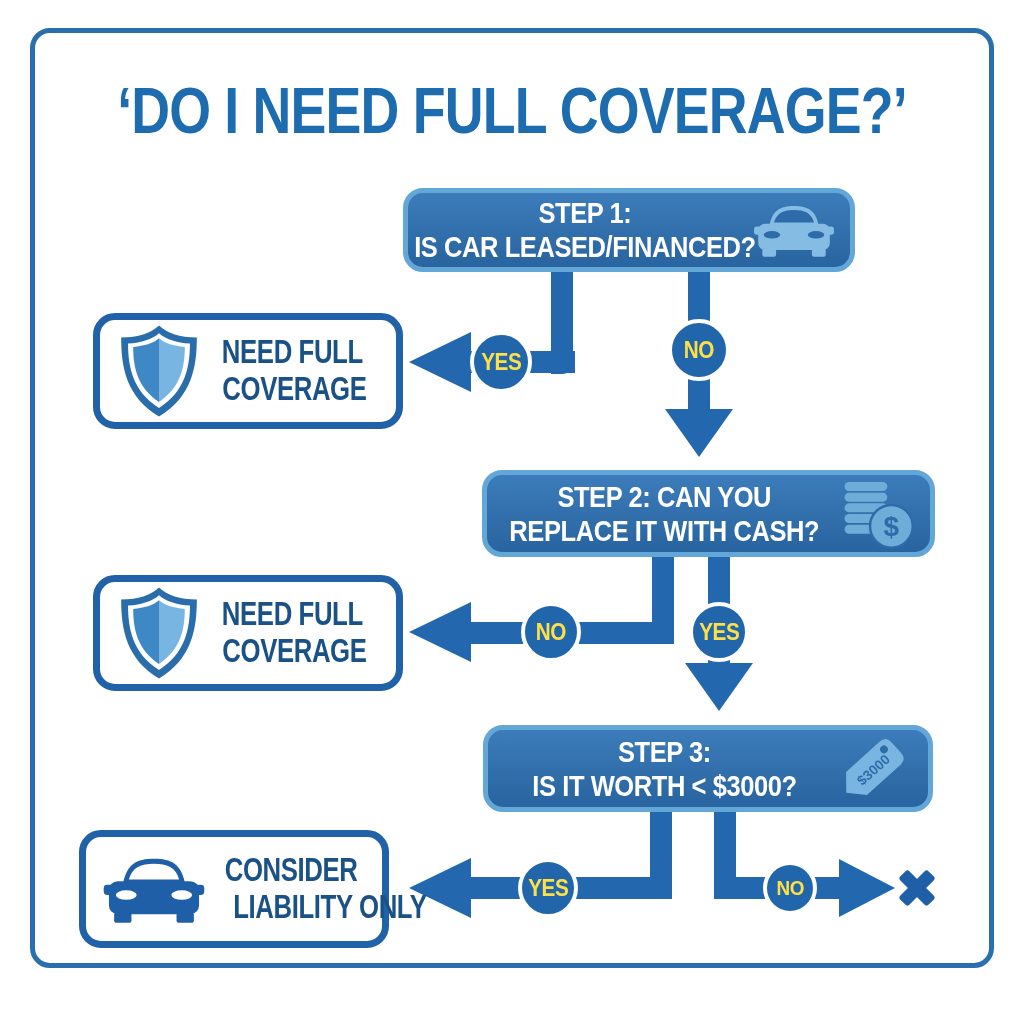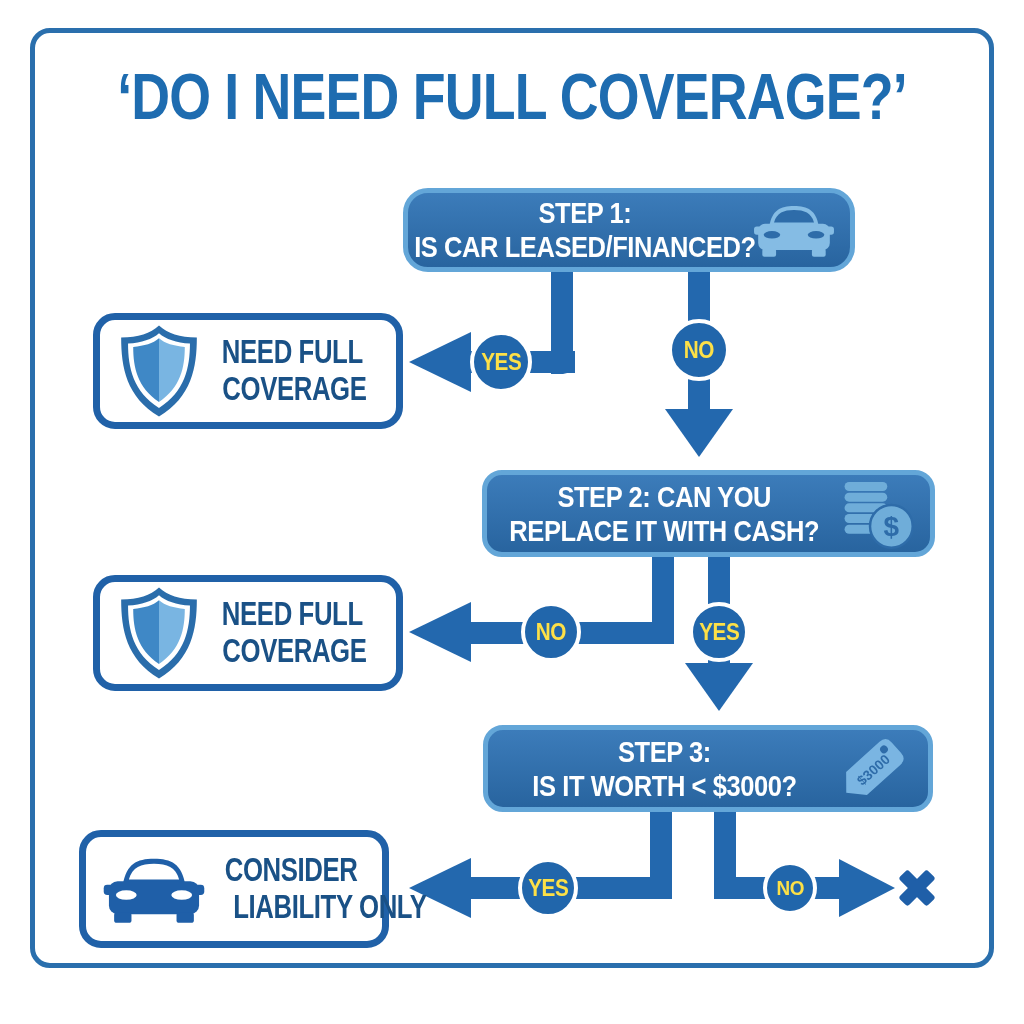--- a/index.html
+++ b/index.html
@@ -1,20 +1,20 @@
 <!DOCTYPE html>
 <html><head>
 <meta charset="utf-8">
 <style>
   html,body{margin:0;padding:0;background:#ffffff;}
   .canvas{position:relative;width:1024px;height:1024px;background:#ffffff;overflow:hidden;
           font-family:"Liberation Sans","DejaVu Sans",sans-serif;}
   .frame{position:absolute;left:30px;top:28px;width:954px;height:930px;
          border:5px solid #2a6fad;border-radius:20px;}
-  .title{position:absolute;left:0;right:0;top:60px;margin:0;text-align:center;
+  .title{position:absolute;left:0;right:0;top:74px;margin:0;text-align:center;
          font-size:64px;font-weight:bold;color:#1e6cb0;letter-spacing:-1px;}
   .cond{display:inline-block;transform:scaleX(0.84);white-space:nowrap;}
 
   .step{position:absolute;border:5px solid #63a6d8;border-radius:20px;
         background:linear-gradient(180deg,#3c7cba,#28649f);
         display:flex;align-items:center;justify-content:center;box-sizing:border-box;}
   .step-text{color:#ffffff;font-weight:bold;font-size:30px;line-height:1.12;text-align:center;
              letter-spacing:-0.5px;transform:scaleX(0.85);margin-right:88px;white-space:nowrap;}
   .step-icon{position:absolute;right:14px;top:50%;transform:translateY(-50%);}
 
@@ -86,21 +86,21 @@
   <div class="circle" style="left:689px;top:602px;width:60px;height:60px;">
       <span class="cond">YES</span>
     </div>
   <div class="circle" style="left:518px;top:858px;width:60px;height:60px;">
       <span class="cond">YES</span>
     </div>
   <div class="circle" style="left:763px;top:861px;width:54px;height:54px;font-size:21px;">
       <span class="cond">NO</span>
     </div>
 
-  <div class="step" style="left:403px;top:188px;width:452px;height:84px;border-radius:25px;">
+  <div class="step" style="left:403px;top:188px;width:452px;height:84px;">
     <div class="step-text">
       <div>STEP 1:</div>
       <div>IS CAR LEASED/FINANCED?</div>
     </div>
     <svg class="step-icon" width="84" height="62" viewBox="0 0 120 90">
       <rect x="2" y="40" width="16" height="12" rx="4" fill="#85bce4"></rect>
       <rect x="102" y="40" width="16" height="12" rx="4" fill="#85bce4"></rect>
       <path d="M24 40 C28 16 40 10 60 10 C80 10 92 16 96 40 Z" fill="#85bce4"></path>
       <rect x="8" y="36" width="104" height="38" rx="10" fill="#85bce4"></rect>
       <path d="M31 34 C35 20 45 16 60 16 C75 16 85 20 89 34 Z" fill="#2e6ca9"></path>

